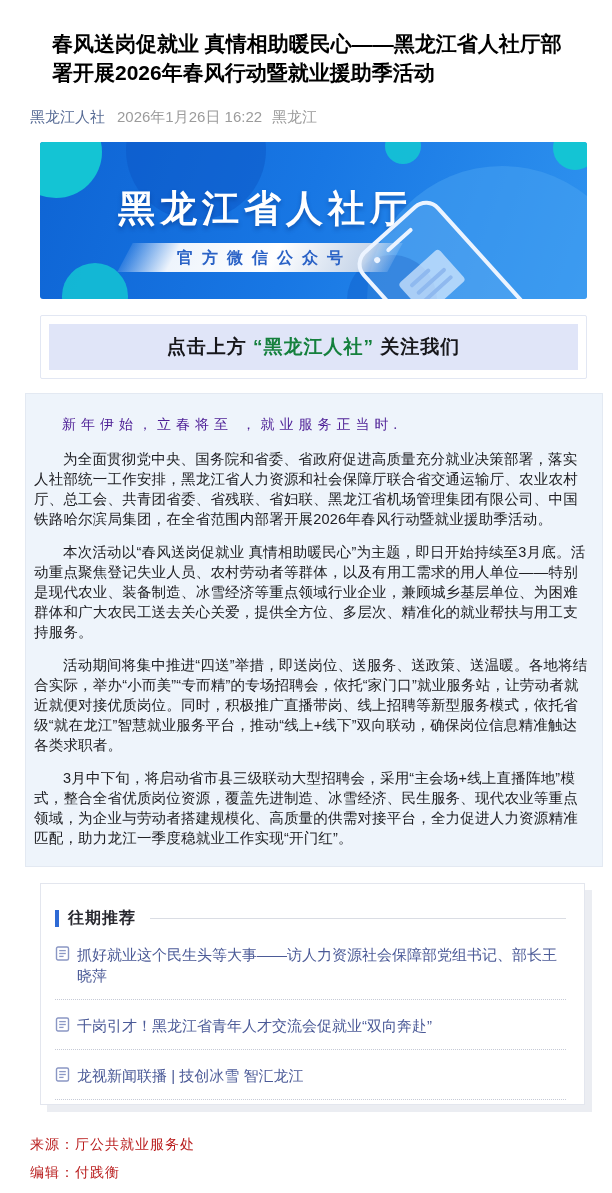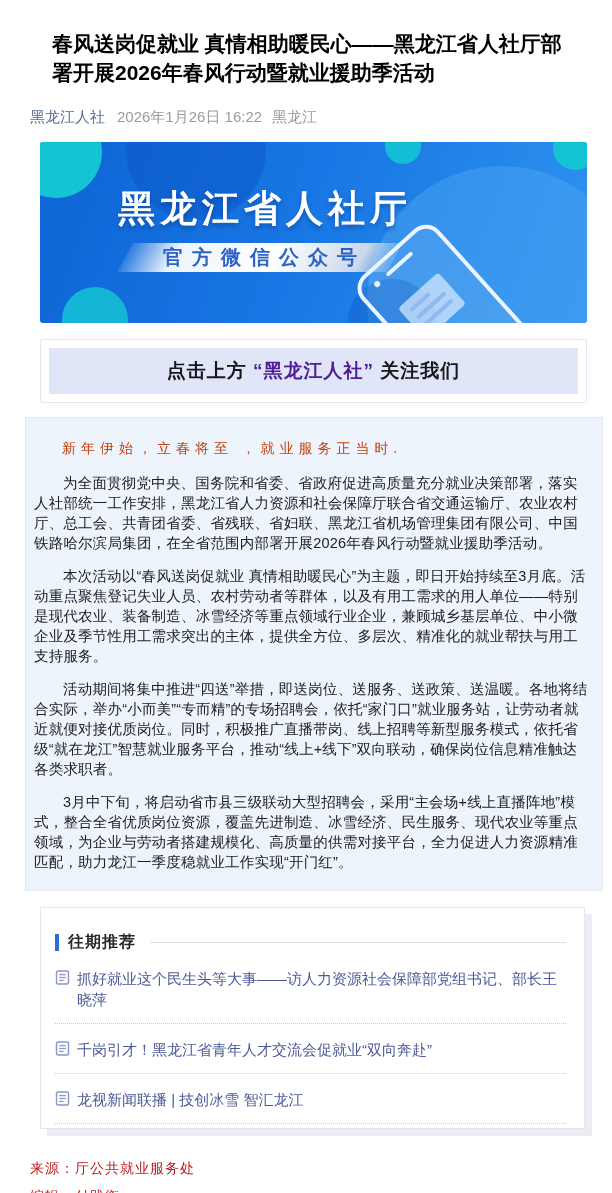--- a/index.html
+++ b/index.html
@@ -7,54 +7,54 @@
   .page{width:612px;min-height:1193px;background:#fff;overflow:hidden;}
 
   
   .title{margin:12px;padding:17px 30px 6px 40px;font-size:21px;line-height:29px;font-weight:700;color:#000000;}
   .byline{padding:2px 30px 0 30px;font-size:15px;line-height:20px;white-space:nowrap;}
   .account{color:#576b95;margin-right:12px;cursor:pointer;}
   .pubtime{color:#9b9b9b;margin-right:10px;}
   .publoc{color:#9b9b9b;}
 
   
-  .banner{position:relative;margin:15px 25px 0 40px;height:181px;border-radius:3px;overflow:hidden;
+  .banner{position:relative;margin:15px 25px 0 40px;height:157px;border-radius:3px;overflow:hidden;
           background:linear-gradient(110deg,#0e64d4 0%,#1877e4 48%,#2f93ef 100%);}
   .b-circle{position:absolute;border-radius:50%;}
   .c1{left:-30px;top:-36px;width:92px;height:92px;background:#14c4d4;}
   .c2{left:86px;top:-62px;width:140px;height:140px;background:#0b55c4;opacity:.45;}
   .c3{left:63%;top:-14px;width:36px;height:36px;background:#14c4d4;opacity:.9;}
   .c4{right:-10px;top:-16px;width:44px;height:44px;background:#14c4d4;}
   .c5{left:4%;bottom:-30px;width:66px;height:66px;background:#14c4d4;opacity:.85;}
   .c6{right:-50px;top:24px;width:270px;height:270px;background:#4aa4f2;opacity:.5;}
   .c7{right:150px;bottom:-46px;width:90px;height:90px;background:#0b55c4;opacity:.35;}
   .banner-title{position:absolute;left:10px;top:42px;width:430px;text-align:center;color:#ffffff;
                 font-size:37px;font-weight:800;letter-spacing:5px;
                 text-shadow:0 3px 4px rgba(5,40,110,.38);}
   .banner-sub{position:absolute;left:85px;top:101px;width:270px;height:29px;}
   .banner-sub .bar{position:absolute;left:0;top:0;right:0;bottom:0;transform:skewX(-28deg);
                    background:linear-gradient(90deg,rgba(240,246,255,.12),#eef4fc 18%,#ffffff 55%,#c9d7ea 88%,rgba(240,246,255,.15));}
   .banner-sub .txt{position:relative;text-align:center;line-height:29px;color:#2a62c6;
-                   font-size:20px;font-weight:700;letter-spacing:9px;text-indent:9px;}
+                   font-size:16px;font-weight:700;letter-spacing:9px;text-indent:9px;}
   .phone{position:absolute;right:86px;bottom:-86px;width:96px;height:172px;border:4px solid #ecf4ff;
          border-radius:18px;transform:rotate(-42deg);background:rgba(255,255,255,.08);}
   .phone .speaker{position:absolute;top:10px;left:50%;transform:translateX(-50%);width:34px;height:4px;border-radius:2px;background:#ecf4ff;}
   .phone .cam{position:absolute;top:9px;left:15px;width:6px;height:6px;border-radius:50%;background:#ecf4ff;}
   .phone .doc{position:absolute;top:44px;left:17px;width:54px;height:42px;border-radius:4px;background:rgba(220,236,255,.7);}
   .phone .doc i{display:block;height:4px;border-radius:2px;background:#8fb9ef;margin:6px 8px 0 8px;}
   .phone .doc i:first-child{margin-top:8px;width:26px;}
 
   
   .follow{margin:16px 25px 0 40px;border:1px solid #e2e7f3;border-radius:2px;padding:8px;background:#fff;}
   .follow-inner{background:#e0e5f8;text-align:center;padding:10px 0;font-size:19px;font-weight:700;color:#17171b;letter-spacing:1px;}
-  .follow-inner .hl{color:#4c1d95;margin-top:19px;}
+  .follow-inner .hl{color:#15803d;margin-top:19px;}
 
   
   .content{margin:14px 9px 0 25px;background:#eef4fb;border:1px solid #e3e9f2;padding:16px 14px 18px 8px;}
-  .intro{font-family:"Liberation Serif",serif;color:#c2410c;font-size:14px;letter-spacing:5px;
+  .intro{font-family:"Liberation Serif",serif;color:#4c1d95;font-size:14px;letter-spacing:5px;
          text-indent:2em;margin:4px 0 0 0;line-height:22px;}
   .content p.body{font-size:14.5px;line-height:20px;color:#202024;text-indent:2em;margin:13px 0 0 0;letter-spacing:.2px;}
 
   
   .recommend{margin:16px 27px 0 40px;background:#fff;border:1px solid #e3e6ee;box-shadow:7px 7px 0 #ebedf2;
              padding:24px 18px 4px 14px;}
   .rec-header{display:flex;align-items:center;}
   .rec-bar{width:4px;height:17px;background:#2e6ad5;margin-right:9px;flex:none;}
   .rec-title{font-size:16px;font-weight:700;color:#27272e;letter-spacing:1px;}
   .rec-line{flex:1;height:0;border-top:1px solid #dadde4;margin-left:14px;}
@@ -105,21 +105,21 @@
     <div class="follow-inner">
       <span>点击上方</span>
       <span class="hl">“黑龙江人社”</span>
       <span>关注我们</span>
     </div>
   </div>
 
   <div class="content">
     <p class="intro">新年伊始，立春将至 ，就业服务正当时.</p>
     <p class="body">为全面贯彻党中央、国务院和省委、省政府促进高质量充分就业决策部署，落实人社部统一工作安排，黑龙江省人力资源和社会保障厅联合省交通运输厅、农业农村厅、总工会、共青团省委、省残联、省妇联、黑龙江省机场管理集团有限公司、中国铁路哈尔滨局集团，在全省范围内部署开展2026年春风行动暨就业援助季活动。</p>
-    <p class="body">本次活动以“春风送岗促就业 真情相助暖民心”为主题，即日开始持续至3月底。活动重点聚焦登记失业人员、农村劳动者等群体，以及有用工需求的用人单位——特别是现代农业、装备制造、冰雪经济等重点领域行业企业，兼顾城乡基层单位、中小微企业及季节性用工需求突出的主体，提供全方位、多层次、精准化的就业帮扶与用工支持服务。</p>
+    <p class="body">本次活动以“春风送岗促就业 真情相助暖民心”为主题，即日开始持续至3月底。活动重点聚焦登记失业人员、农村劳动者等群体，以及有用工需求的用人单位——特别是现代农业、装备制造、冰雪经济等重点领域行业企业，兼顾城乡基层单位、为困难群体和广大农民工送去关心关爱，提供全方位、多层次、精准化的就业帮扶与用工支持服务。</p>
     <p class="body">活动期间将集中推进“四送”举措，即送岗位、送服务、送政策、送温暖。各地将结合实际，举办“小而美”“专而精”的专场招聘会，依托“家门口”就业服务站，让劳动者就近就便对接优质岗位。同时，积极推广直播带岗、线上招聘等新型服务模式，依托省级“就在龙江”智慧就业服务平台，推动“线上+线下”双向联动，确保岗位信息精准触达各类求职者。</p>
     <p class="body">3月中下旬，将启动省市县三级联动大型招聘会，采用“主会场+线上直播阵地”模式，整合全省优质岗位资源，覆盖先进制造、冰雪经济、民生服务、现代农业等重点领域，为企业与劳动者搭建规模化、高质量的供需对接平台，全力促进人力资源精准匹配，助力龙江一季度稳就业工作实现“开门红”。</p>
   </div>
 
   <div class="recommend">
     <div class="rec-header">
       <span class="rec-bar"></span>
       <span class="rec-title">往期推荐</span>
       <span class="rec-line"></span>
     </div>

